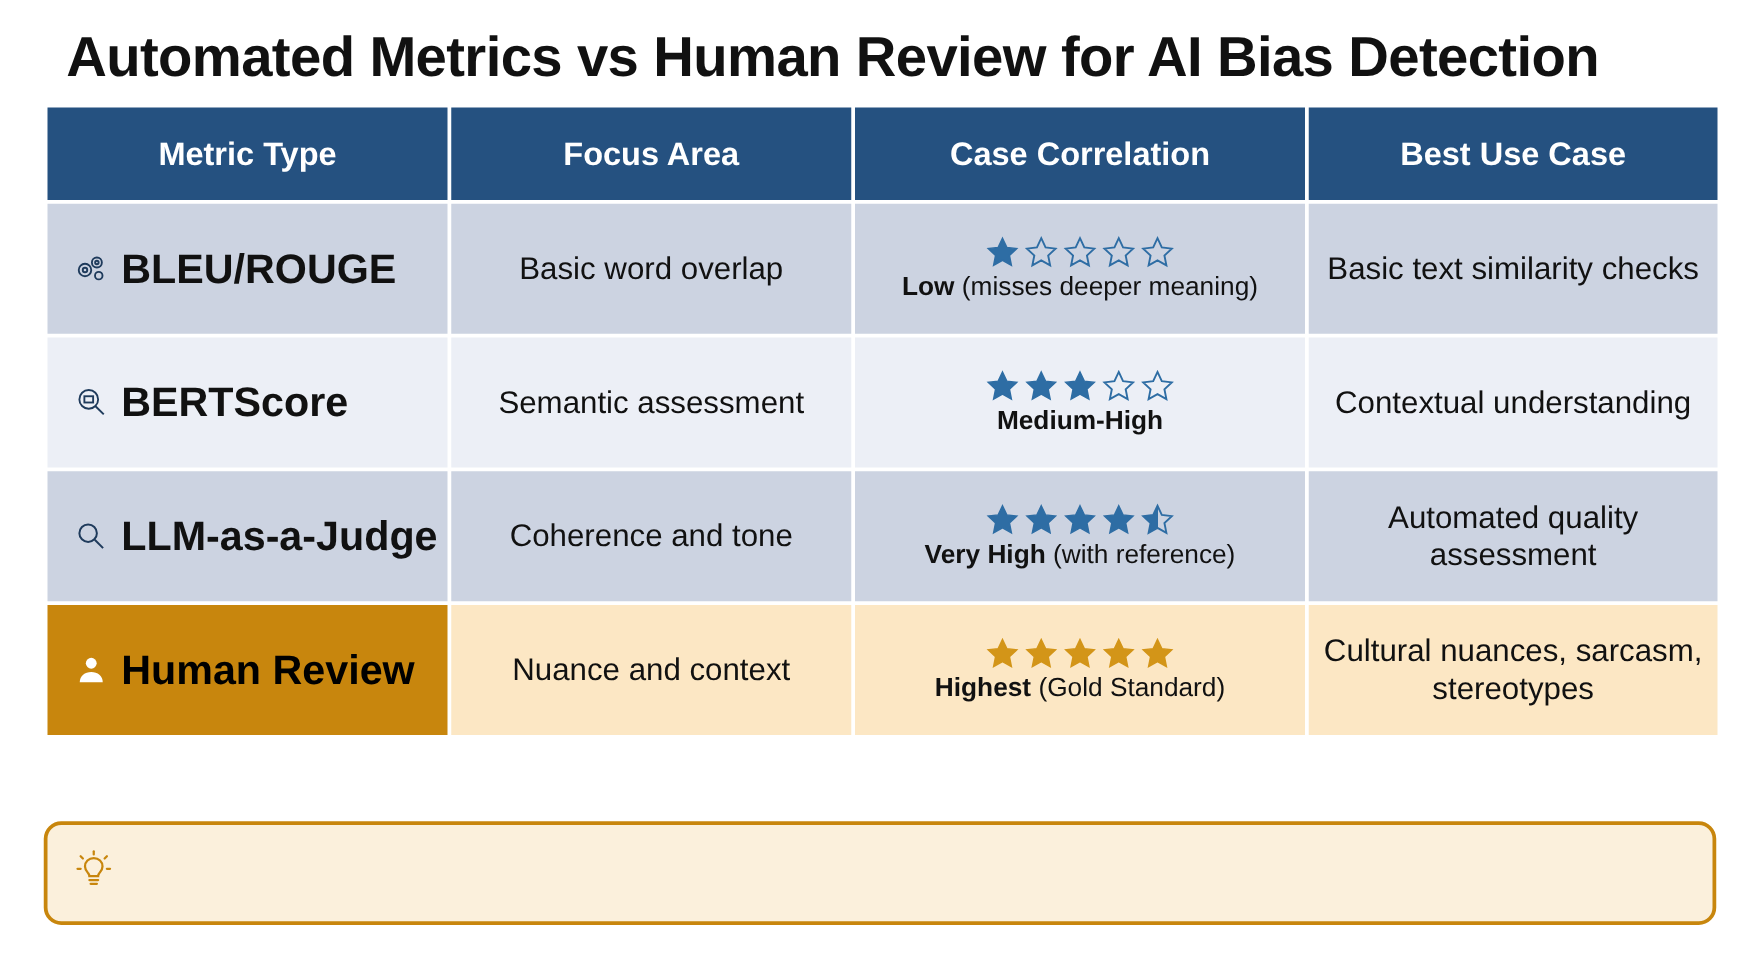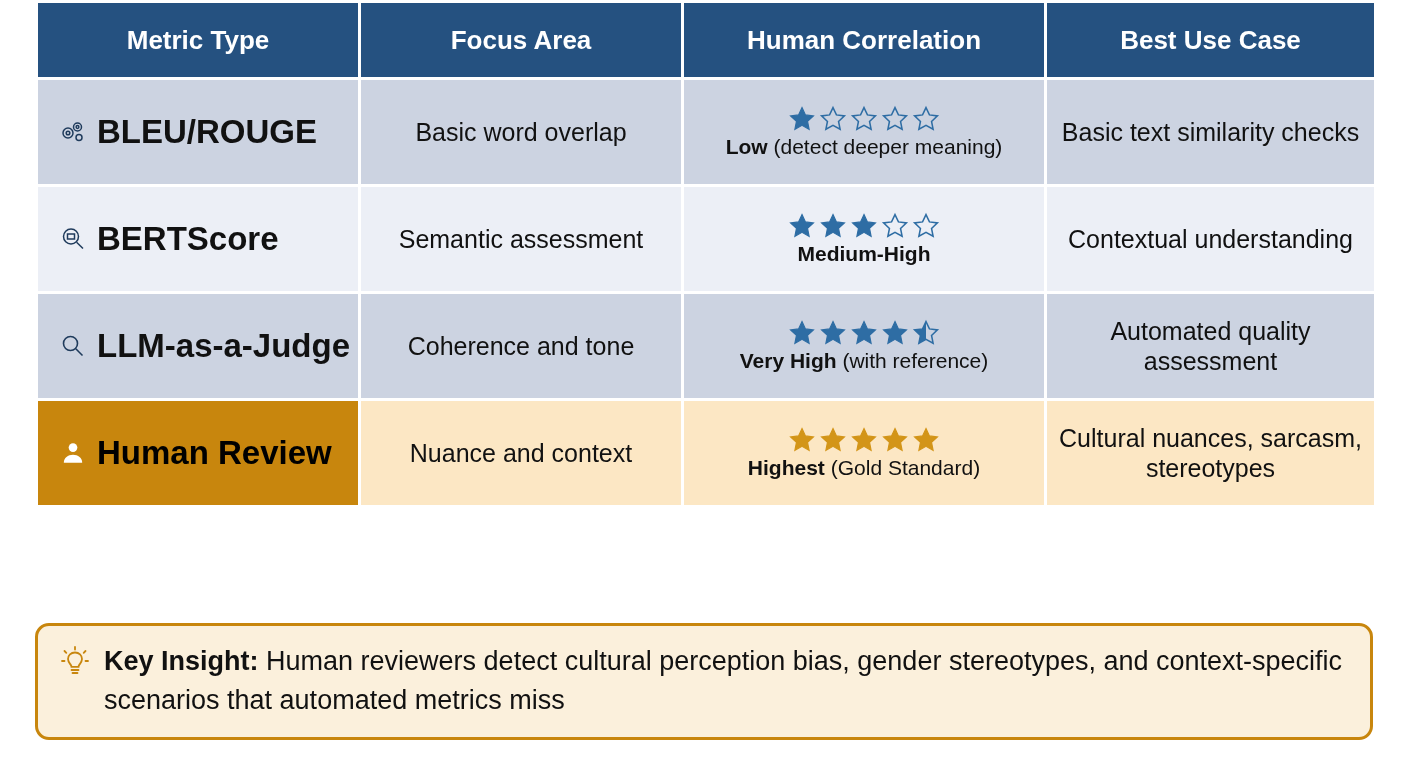--- a/index.html
+++ b/index.html
@@ -133,33 +133,34 @@
     color: #111111;
   }
   .insight-text b { font-weight: bold; }
   .bulb { flex: 0 0 auto; margin-top: 4px; }
 </style>
 </head>
 <body>
 
 <div class="page">
 
+  <div class="page-title">Automated Metrics vs Human Review for AI Bias Detection</div>
 
   <table class="matrix">
     <colgroup>
       <col class="col-1">
         <col class="col-2">
         <col class="col-3">
         <col class="col-4">
     </colgroup>
     <thead>
       <tr>
         <th>Metric Type</th>
         <th>Focus Area</th>
-        <th>Human Correlation</th>
+        <th>Case Correlation</th>
         <th>Best Use Case</th>
       </tr>
     </thead>
     <tbody>
 
       <tr class="row-a">
         <td class="metric-cell">
           <div class="metric-inner">
             <span class="icon">
               <svg width="30" height="30" viewBox="0 0 30 30">
@@ -190,21 +191,21 @@
                 </svg>
               <svg class="star" viewBox="0 0 24 24">
                   <path d="M12 2.2l2.95 6.3 6.85.85-5.05 4.7 1.35 6.75L12 17.4l-6.1 3.4 1.35-6.75L2.2 9.35l6.85-.85z" fill="none" stroke="#2e6da4" stroke-width="1.3"></path>
                 </svg>
               <svg class="star" viewBox="0 0 24 24">
                   <path d="M12 2.2l2.95 6.3 6.85.85-5.05 4.7 1.35 6.75L12 17.4l-6.1 3.4 1.35-6.75L2.2 9.35l6.85-.85z" fill="none" stroke="#2e6da4" stroke-width="1.3"></path>
                 </svg>
             </div>
             <div class="corr-label">
               <b>Low</b>
-              <span>(detect deeper meaning)</span>
+              <span>(misses deeper meaning)</span>
             </div>
           </div>
         </td>
         <td class="usecase">Basic text similarity checks</td>
       </tr>
 
       <tr class="row-b">
         <td class="metric-cell">
           <div class="metric-inner">
             <span class="icon">
@@ -349,19 +350,15 @@
           <line x1="11.5" y1="24" x2="18.5" y2="24"></line>
           <line x1="12.5" y1="27" x2="17.5" y2="27"></line>
           <line x1="15" y1="1" x2="15" y2="3.5"></line>
           <line x1="4.5" y1="5" x2="6.3" y2="6.8"></line>
           <line x1="25.5" y1="5" x2="23.7" y2="6.8"></line>
           <line x1="2" y1="15" x2="4.5" y2="15"></line>
           <line x1="28" y1="15" x2="25.5" y2="15"></line>
         </g>
       </svg>
     </span>
-    <div class="insight-text">
-      <b>Key Insight:</b>
-      <span>Human reviewers detect cultural perception bias, gender stereotypes, and context-specific scenarios that automated metrics miss</span>
-    </div>
   </div>
 
 </div>
 
 </body></html>

